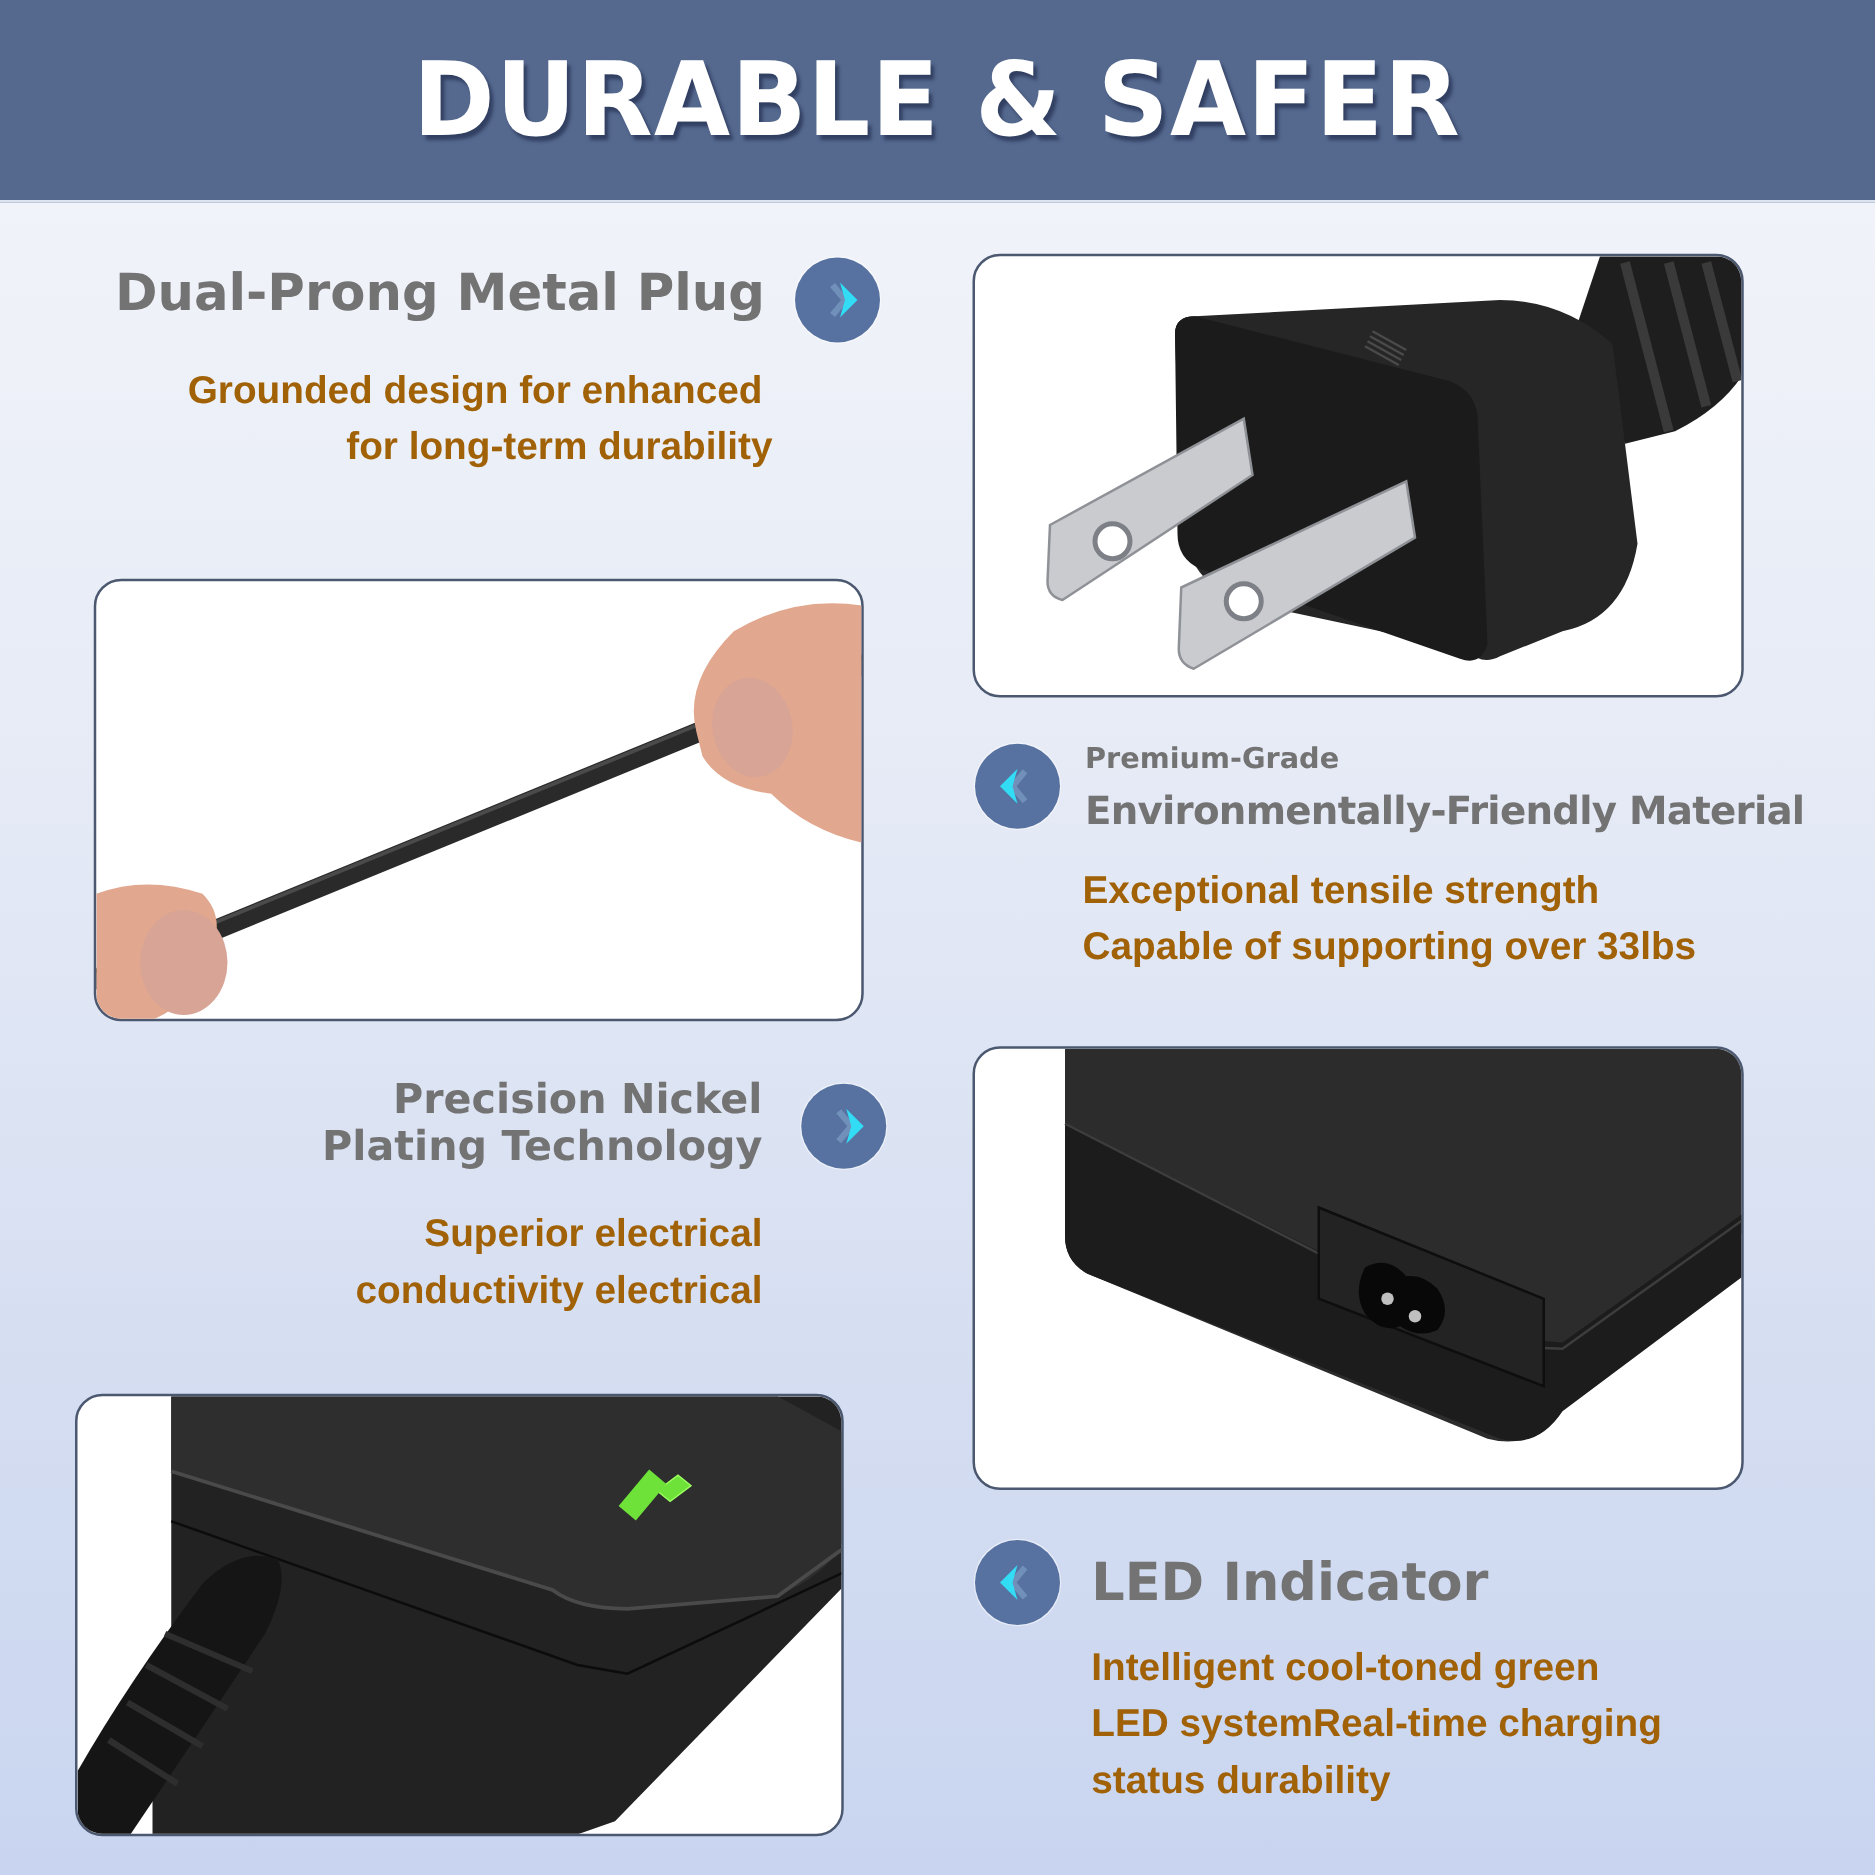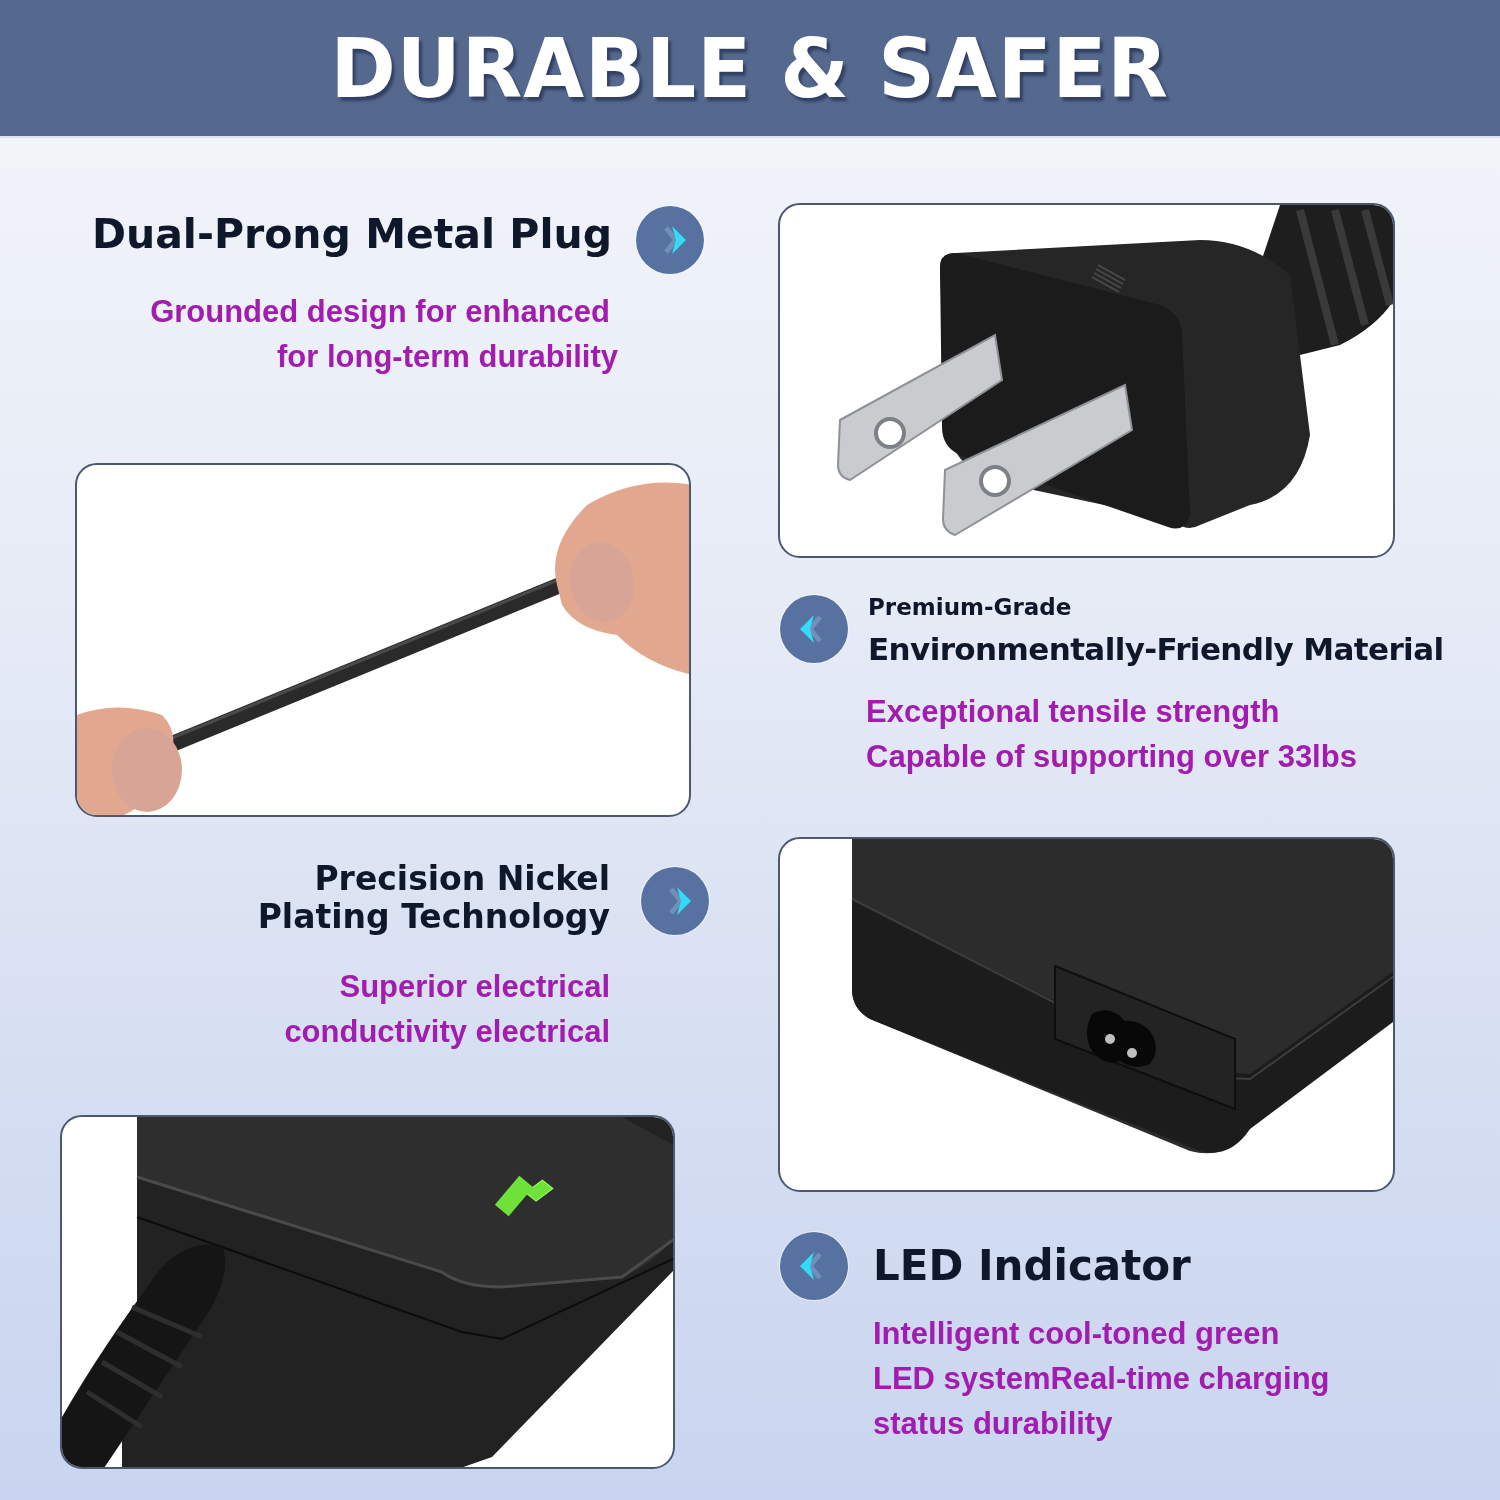--- a/index.html
+++ b/index.html
@@ -4,44 +4,44 @@
 <style>
   * { box-sizing: border-box; margin: 0; padding: 0; }
   html, body { width: 1500px; height: 1500px; overflow: hidden; }
   body {
     position: relative;
     font-family: "Liberation Sans", "DejaVu Sans", sans-serif;
     background: linear-gradient(180deg, #f4f6fa 0%, #e6ebf6 40%, #d4ddf1 75%, #c9d5f0 100%);
     color: #4d5f80;
   }
   .banner {
-    position: absolute; left: 0; top: 0; width: 1500px; height: 138px;
+    position: absolute; left: 0; top: 0; width: 1500px; height: 162px;
     background: #55698f;
     display: flex; align-items: center; justify-content: center;
     border-bottom: 2px solid #dde3ee;
   }
   .banner h1 {
     font-family: "DejaVu Sans", "Liberation Sans", sans-serif;
     font-weight: 900; font-size: 82px; color: #ffffff; letter-spacing: 1px;
     text-shadow: 3px 4px 3px rgba(20,30,60,0.55);
     transform: scaleX(0.96);
   }
 
   .panel {
     position: absolute; background: #ffffff;
     border: 2px solid #4b5870; border-radius: 22px; overflow: hidden;
   }
 
   .feature { position: absolute; }
   .feature .title {
-    font-weight: 700; color: #0f172a; line-height: 1.0;
+    font-weight: 700; color: #737373; line-height: 1.0;
     font-family: "DejaVu Sans", sans-serif;
   }
   .feature .desc {
-    font-weight: 700; color: #a21caf; font-size: 31px; line-height: 45px;
+    font-weight: 700; color: #a16207; font-size: 31px; line-height: 45px;
     font-family: "Liberation Sans", sans-serif;
   }
   .feature.right-align { text-align: right; }
 
   .bubble {
     position: absolute; width: 68px; height: 68px; border-radius: 50%;
     background: #5772a0; box-shadow: 0 0 0 1px rgba(255,255,255,0.5);
   }
   .bubble svg { position: absolute; left: 0; top: 0; }
 </style>

